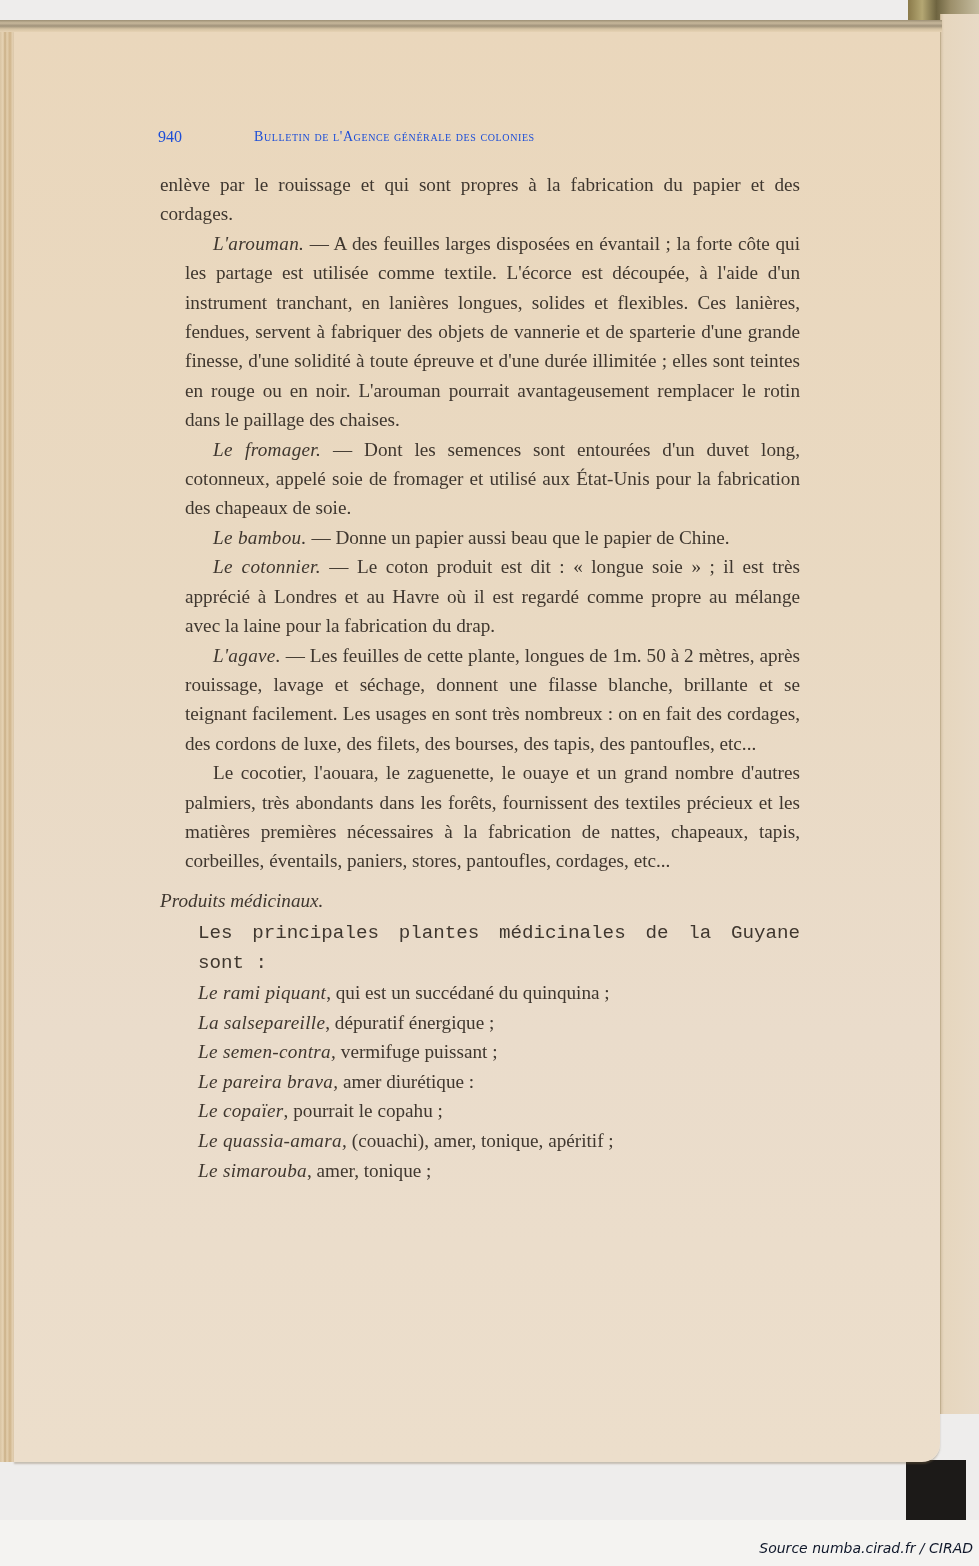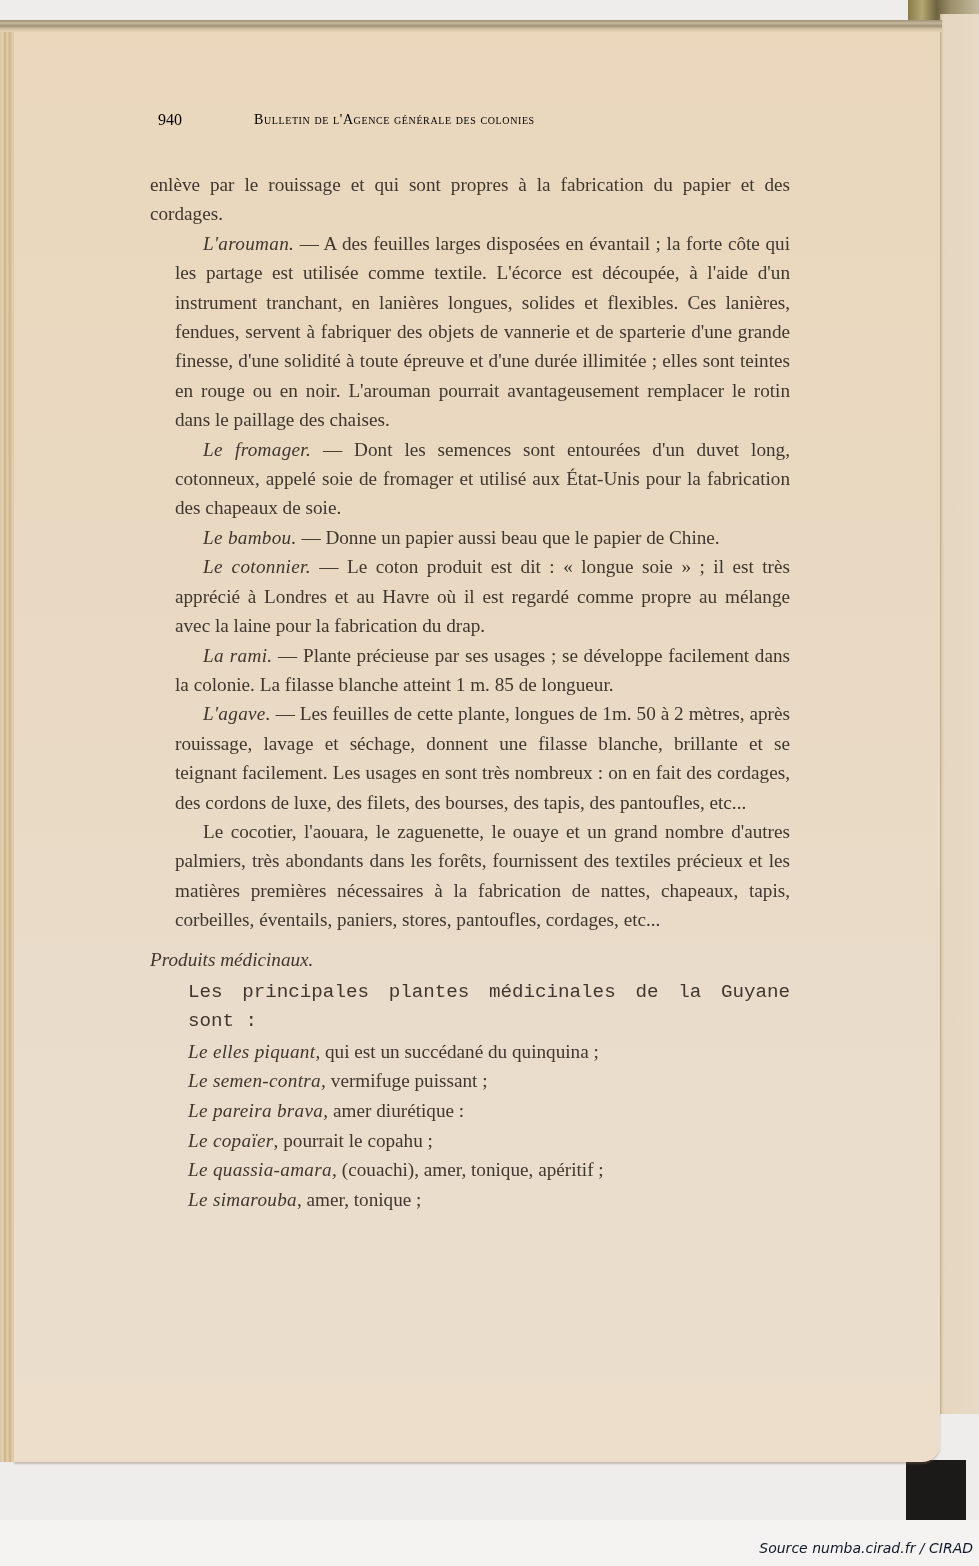--- a/index.html
+++ b/index.html
@@ -30,30 +30,30 @@
   }
   .top-right-clip {
     position: absolute; left: 908px; top: 0; width: 71px; height: 22px;
     background: linear-gradient(90deg, #8a7a4a 0, #b4a773 20%, #6e6440 40%, #9c8f6a 60%, #c6bda0 100%);
   }
   .black-tab {
     position: absolute; left: 906px; top: 1460px; width: 60px; height: 60px;
     background: #1c1a18;
   }
   .running-head {
-    position: absolute; top: 111px; left: 158px; width: 640px; height: 22px;
-    color: #000000; font-size: 16px; font-family: Liberation Serif, serif;
+    position: absolute; top: 128px; left: 158px; width: 640px; height: 22px;
+    color: #1d4ed8; font-size: 16px; font-family: Liberation Serif, serif;
   }
   .page-number { position: absolute; left: 0; top: 0; }
   .journal-title {
     position: absolute; left: 96px; top: 1px;
     font-variant: small-caps; letter-spacing: 0.6px; font-size: 14px;
   }
   .body-text {
-    position: absolute; left: 150px; top: 170px; width: 640px;
+    position: absolute; left: 160px; top: 170px; width: 640px;
     color: #3f372f; font-size: 19.2px; line-height: 29.4px;
     text-align: justify;
   }
   .body-text p { margin: 0; }
   .body-text p.indent { text-indent: 28px; margin-left: 25px; }
   .body-text i { letter-spacing: 0.3px; }
   .section-title {
     text-align: left; font-style: italic; margin: 10px 0 4px 0 !important;
     padding-left: 0;
   }
@@ -80,28 +80,28 @@
   <span class="page-number">940</span>
   <span class="journal-title">Bulletin de l'Agence générale des colonies</span>
 </div>
 
 <div class="body-text">
   <p><span>enlève par le rouissage et qui sont propres à la fabrication du papier et des cordages.</span></p>
   <p class="indent"><i>L'arouman.</i><span> — A des feuilles larges disposées en évantail ; la forte côte qui les partage est utilisée comme textile. L'écorce est découpée, à l'aide d'un instrument tranchant, en lanières longues, solides et flexibles. Ces lanières, fendues, servent à fabriquer des objets de vannerie et de sparterie d'une grande finesse, d'une solidité à toute épreuve et d'une durée illimitée ; elles sont teintes en rouge ou en noir. L'arouman pourrait avantageusement remplacer le rotin dans le paillage des chaises.</span></p>
   <p class="indent"><i>Le fromager.</i><span> — Dont les semences sont entourées d'un duvet long, cotonneux, appelé soie de fromager et utilisé aux État-Unis pour la fabrication des chapeaux de soie.</span></p>
   <p class="indent"><i>Le bambou.</i><span> — Donne un papier aussi beau que le papier de Chine.</span></p>
   <p class="indent"><i>Le cotonnier.</i><span> — Le coton produit est dit : « longue soie » ; il est très apprécié à Londres et au Havre où il est regardé comme propre au mélange avec la laine pour la fabrication du drap.</span></p>
-  <p class="indent"><i>La rami.</i><span> — Plante précieuse par ses usages ; se développe facilement dans la colonie. La filasse blanche atteint 1 m. 85 de longueur.</span></p>
   <p class="indent"><i>L'agave.</i><span> — Les feuilles de cette plante, longues de 1m. 50 à 2 mètres, après rouissage, lavage et séchage, donnent une filasse blanche, brillante et se teignant facilement. Les usages en sont très nombreux : on en fait des cordages, des cordons de luxe, des filets, des bourses, des tapis, des pantoufles, etc...</span></p>
   <p class="indent"><span>Le cocotier, l'aouara, le zaguenette, le ouaye et un grand nombre d'autres palmiers, très abondants dans les forêts, fournissent des textiles précieux et les matières premières nécessaires à la fabrication de nattes, chapeaux, tapis, corbeilles, éventails, paniers, stores, pantoufles, cordages, etc...</span></p>
 
   <p class="section-title">Produits médicinaux.</p>
   <p class="list-intro">Les principales plantes médicinales de la Guyane sont :</p>
   <ul class="med-list">
-    <li><i>Le elles piquant</i><span>, qui est un succédané du quinquina ;</span></li>
+    <li><i>Le rami piquant</i><span>, qui est un succédané du quinquina ;</span></li>
+    <li><i>La salsepareille</i><span>, dépuratif énergique ;</span></li>
     <li><i>Le semen-contra,</i><span> vermifuge puissant ;</span></li>
     <li><i>Le pareira brava,</i><span> amer diurétique :</span></li>
     <li><i>Le copaïer</i><span>, pourrait le copahu ;</span></li>
     <li><i>Le quassia-amara,</i><span> (couachi), amer, tonique, apéritif ;</span></li>
     <li><i>Le simarouba</i><span>, amer, tonique ;</span></li>
   </ul>
 </div>
 
 <div class="source-credit">Source numba.cirad.fr / CIRAD</div>
 

